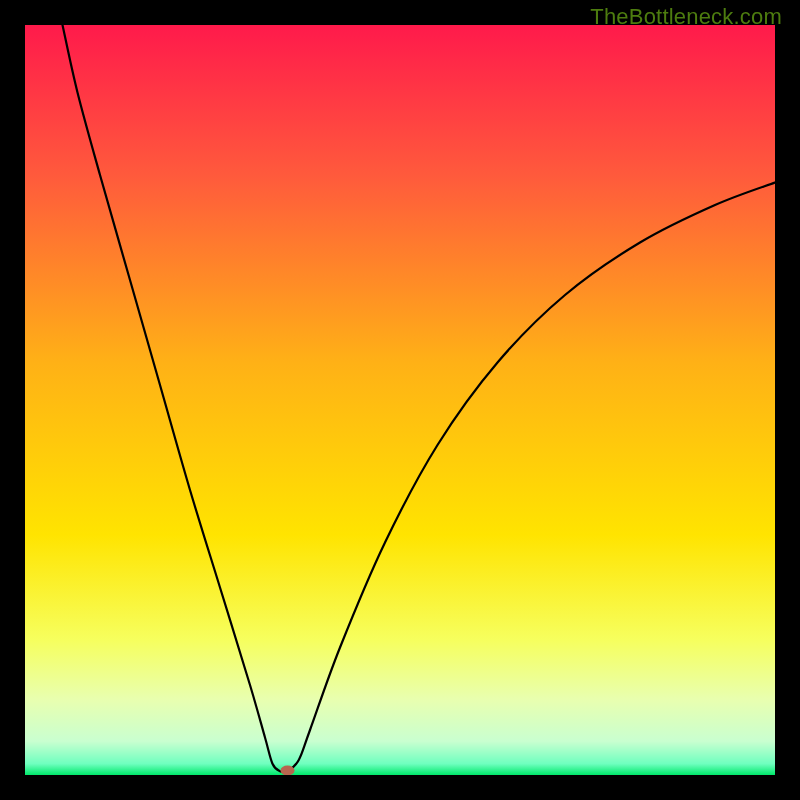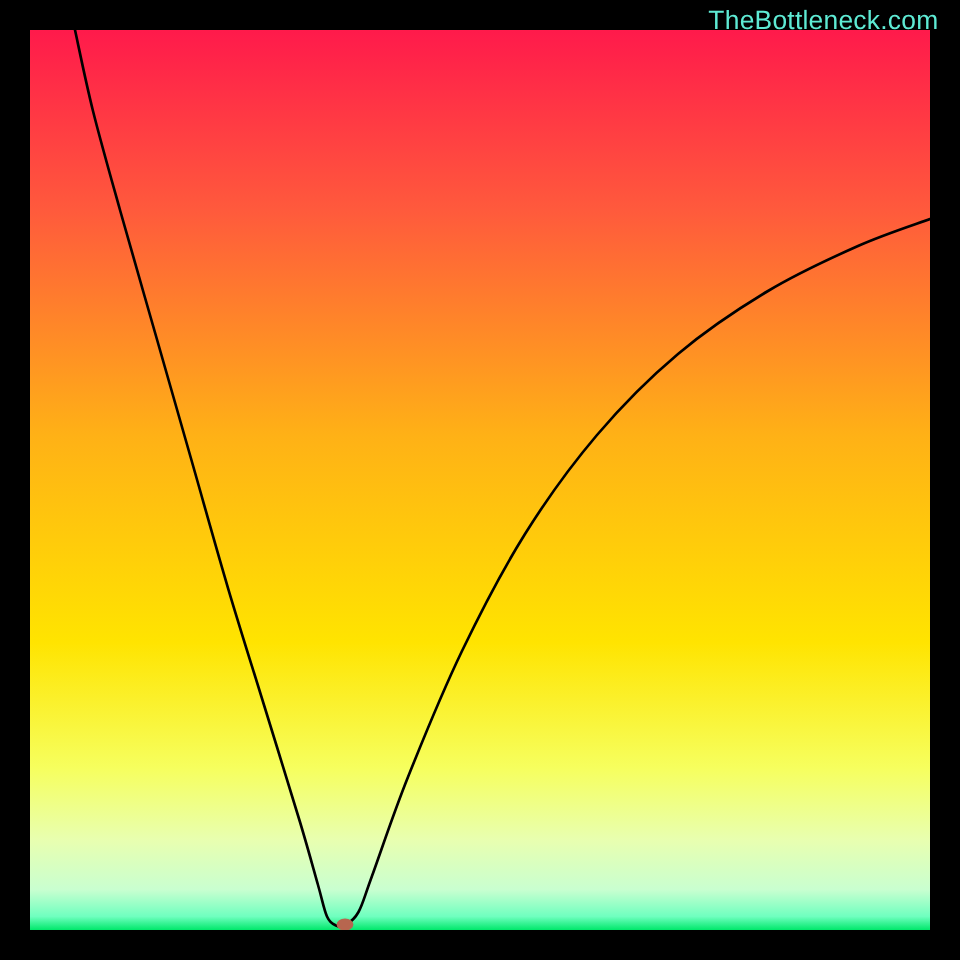--- a/index.html
+++ b/index.html
@@ -9,21 +9,21 @@
     width: 800px;
     height: 800px;
     background: #000;
   }
   .watermark {
     position: absolute;
     top: 4px;
     right: 18px;
     font-family: Arial, Helvetica, sans-serif;
     font-size: 22px;
-    color: #5eead4;
+    color: #4d7c0f;
     letter-spacing: 0.2px;
     user-select: none;
   }
   .plot-area {
     position: absolute;
     left: 25px;
     top: 25px;
     width: 750px;
     height: 750px;
   }

